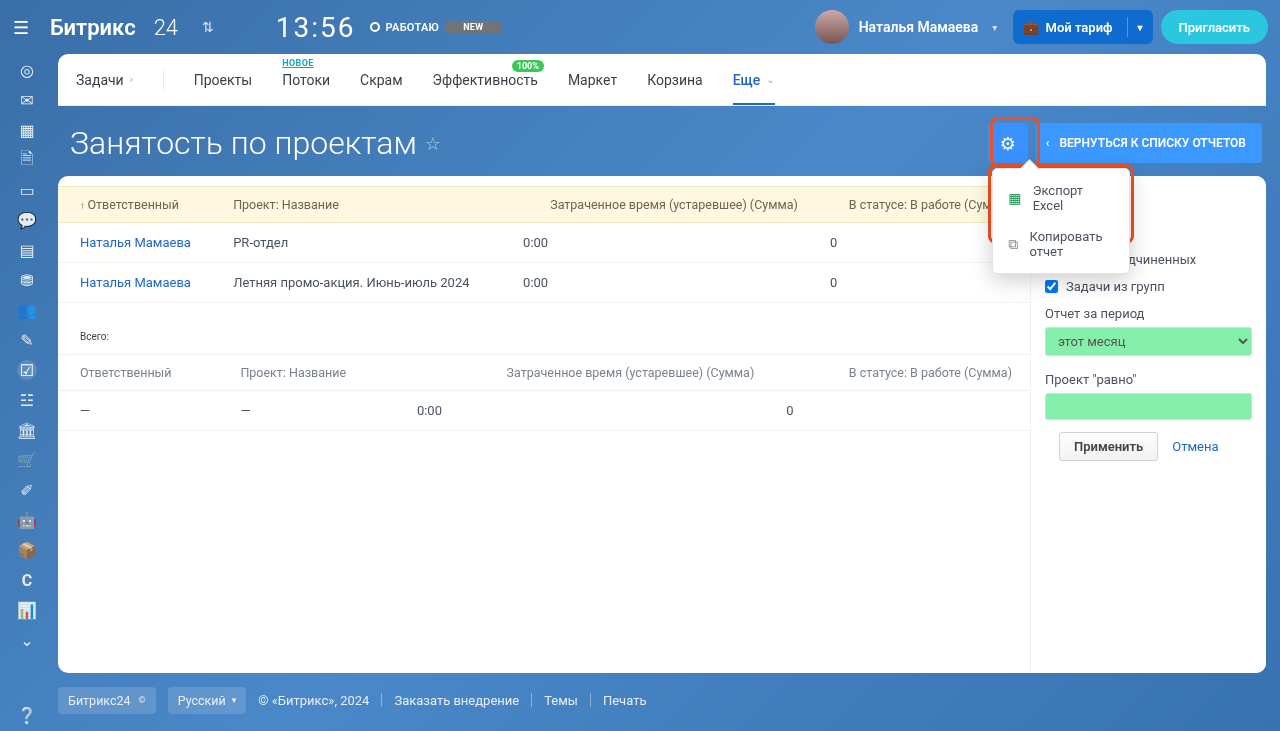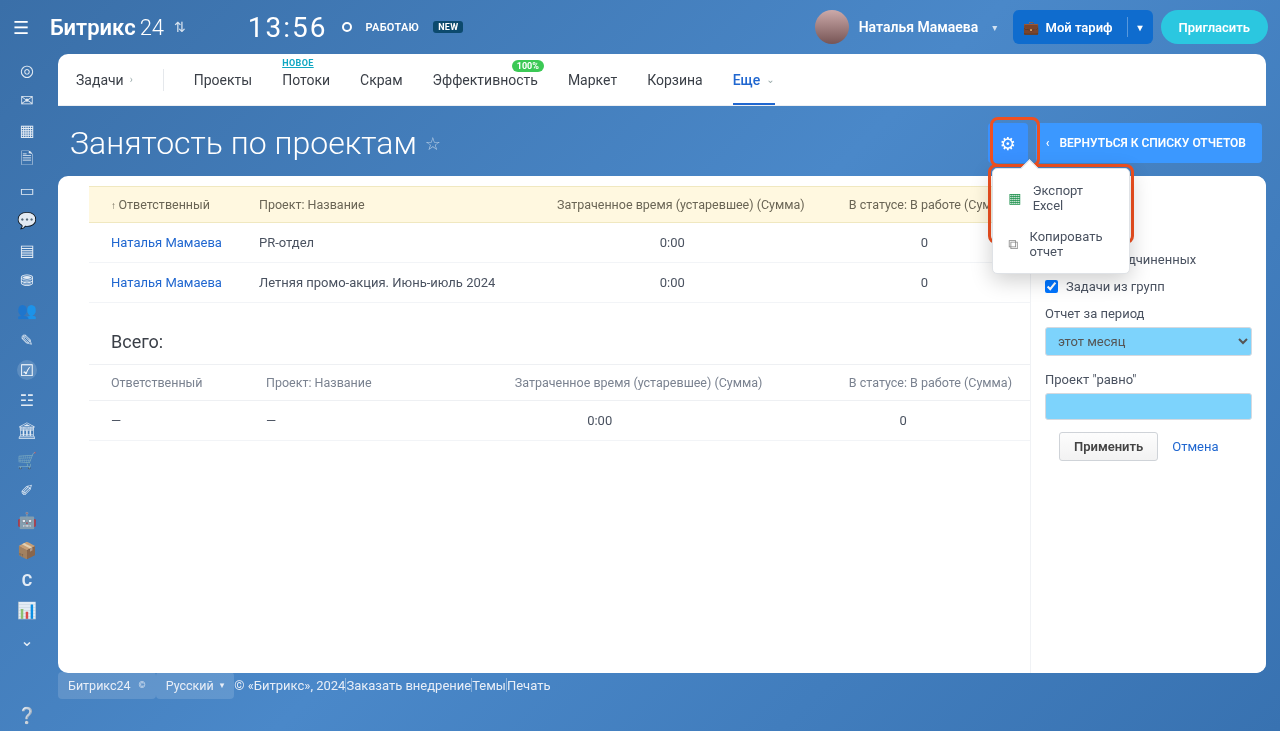--- a/index.html
+++ b/index.html
@@ -1,31 +1,31 @@
 <!DOCTYPE html>
 <html><head>
 <meta charset="utf-8">
 <style>
   * { margin: 0; padding: 0; box-sizing: border-box; font-family: -apple-system, BlinkMacSystemFont, "Segoe UI", Roboto, Arial, sans-serif; }
   body { width: 1280px; height: 731px; overflow: hidden; background: linear-gradient(135deg, #3a6fa8 0%, #4a88c9 50%, #3872b1 100%); position: relative; }
   
   
   .header { height: 54px; display: flex; align-items: center; padding: 0 12px 0 0; color: #fff; }
   .hamburger { width: 42px; text-align: center; font-size: 18px; cursor: pointer; }
-  .logo { font-size: 22px; font-weight: 300; padding: 0 32px 0 8px; display: flex; align-items: center; gap: 4px; }
+  .logo { font-size: 22px; font-weight: 300; padding: 0 32px 0 8px; display: flex; align-items: center; gap: 18px; }
   .logo b { font-weight: 600; }
   .logo-swap { font-size: 14px; opacity: .8; margin-left: 6px; cursor: pointer; }
   .search-box { flex: 0 0 320px; background: rgba(0,0,0,.25); border-radius: 18px; height: 34px; display: flex; align-items: center; padding: 0 14px; color: #aaa; }
   .search-box input { flex:1; background: transparent; border: none; color: #ddd; font-size: 13px; outline: none; }
   .search-box input::placeholder { color:#8fa0b5; }
   .search-btn { color:#9fb2c9; font-size:15px; cursor:pointer; }
   .clock { font-size: 28px; font-weight: 400; letter-spacing: 2px; margin-left: 30px; }
-  .status-chip { display: flex; align-items: center; gap: 14px; margin-left: 14px; font-size: 11px; font-weight: 600; letter-spacing: .3px; }
+  .status-chip { display: flex; align-items: center; gap: 6px; margin-left: 14px; font-size: 11px; font-weight: 600; letter-spacing: .3px; }
   .status-dot { width: 10px; height: 10px; border-radius: 50%; border: 2px solid #fff; }
-  .new-pill { background: #0c4a6e; color: #fff; font-size: 9px; padding: 1px 5px; border-radius: 3px; font-weight: 700; }
+  .new-pill { background: #737373; color: #fff; font-size: 9px; padding: 1px 18px; border-radius: 3px; font-weight: 700; }
   .spacer { flex: 1; }
   .avatar { width: 34px; height: 34px; border-radius: 50%; background: #d8a; background-size: cover; }
   .username { margin: 0 14px 0 10px; font-size: 14px; font-weight: 600; }
   .chev-d { opacity:.75; font-size:10px; margin-right:16px; }
   .tariff-btn { background: #0f6cce; border-radius: 6px; height: 34px; display: flex; align-items: center; padding: 0 10px; font-size: 13px; font-weight: 600; gap: 6px; cursor:pointer; }
   .tariff-sep { width:1px; height:20px; background:rgba(255,255,255,.3); margin:0 4px 0 8px; }
   .invite-btn { background: #2bc7e0; border-radius: 18px; height: 34px; padding: 0 18px; font-size: 13px; font-weight: 600; margin-left: 8px; display:flex; align-items:center; cursor:pointer; }
 
   
   .sidebar { position: absolute; left: 0; top: 54px; bottom: 0; width: 54px; display: flex; flex-direction: column; align-items: center; padding-top: 6px; gap: 10px; }
@@ -46,55 +46,55 @@
   
   .title-row { position:absolute; top:116px; left:58px; right:14px; height:54px; display:flex; align-items:center; padding:0 4px 0 12px; color:#fff; }
   .page-title { font-size:32px; font-weight:300;text-align:center; }
   .star { margin-left:8px; font-size:18px; opacity:.6; color:#fff; cursor:pointer; }
   .gear-btn { width:40px; height:40px; background:#3991ff; border-radius:4px; display:flex; align-items:center; justify-content:center; margin-left:auto; cursor:pointer; }
   .gear-highlight { position:absolute; background:transparent; border:3px solid #f05020; border-radius:8px; width:50px; height:50px; right:226px; top:1px; }
   .back-btn { background:#3b98ff; color:#fff; height:40px; border-radius:4px; padding:0 16px 0 10px; display:flex; align-items:center; gap:10px; font-size:12px; font-weight:600; margin-left:8px; cursor:pointer; }
   .back-btn .chev-l { font-size:12px; }
 
   
-  .content { position:absolute; top:176px; left:58px; right:14px; bottom:58px; background:#fff; border-radius:10px; display:flex;padding-left:31px; }
+  .content { position:absolute; top:176px; left:58px; right:14px; bottom:58px; background:#fff; border-radius:10px; display:flex; }
   .report { flex:1; padding:10px 0 0 0; overflow:auto; }
   
   table { width:100%; border-collapse:collapse; font-size:13px; }
   thead th { background:#fff8e0; border-top:1px solid #f0e8c0; border-bottom:1px solid #f0e8c0; text-align:left; color:#6a6555; font-weight:400; padding:10px 14px; font-size:12.5px; }
   thead th:first-child { padding-left:22px; }
   thead th.up::before { content:"↑ "; font-size:10px; }
   thead th.num { text-align:right; padding-right:18px; }
   tbody td { padding:12px 14px; border-bottom:1px solid #f2f4f7; color:#4a5260; }
   tbody td:first-child { padding-left:22px; }
-  tbody td.num { text-align:center; padding-right:18px; }
+  tbody td.num { text-align:left; padding-right:18px; }
   tbody a { color:#2067d0; text-decoration:none; }
   
-  .total-label { padding:28px 22px 12px; font-size:18px; color:#3a3f47; }
+  .total-label { padding:28px 22px 12px; font-size:10px; color:#3a3f47; }
   .total-table thead th { background:#fff; border-top:1px solid #eef0f3; border-bottom:1px solid #eef0f3; color:#7a8290; }
 
   
   .filter-panel { width:236px; padding:14px; background:#fff; border-left:1px solid #f0f2f5; border-top-right-radius:10px; border-bottom-right-radius:10px; font-size:13px; color:#4a5260; position:relative; padding-top:76px; }
   .filter-panel label { display:flex; align-items:center; gap:8px; margin-bottom:12px; font-size:13px; }
   .filter-panel .sec-label { font-size:13px; margin:4px 0 6px; }
-  .filter-panel select, .filter-panel input[type=text] { width:100%; border:1px solid #d5d9df; border-radius:3px; padding:5px 8px; font-size:13px; background:#7dd3fc; color:#555; margin-bottom:12px; }
+  .filter-panel select, .filter-panel input[type=text] { width:100%; border:1px solid #d5d9df; border-radius:3px; padding:5px 8px; font-size:13px; background:#86efac; color:#555; margin-bottom:12px; }
   .filter-panel .btn-row { display:flex; align-items:center; gap:14px; }
   .apply-btn { background:linear-gradient(#fdfdfd,#f2f2f2); border:1px solid #cfd3d8; border-radius:3px; padding:6px 14px; font-size:13px; font-weight:600; color:#444; cursor:pointer;margin-left:14px; }
   .cancel-link { color:#2067d0; font-size:13px; cursor:pointer; }
 
   
   .gear-popup { position:absolute; top:168px; right:150px; width:138px; background:#fff; border-radius:5px; box-shadow:0 6px 22px rgba(0,0,0,.2); padding:6px 0; border:1px solid #dfe2e6; z-index:5; }
   .gear-popup::before { content:""; position:absolute; top:-7px; left:30px; width:12px; height:12px; background:#fff; transform:rotate(45deg); border-left:1px solid #dfe2e6; border-top:1px solid #dfe2e6; }
   .gear-popup .item { display:flex; align-items:center; gap:10px; padding:8px 14px; font-size:13px; color:#4a5260; cursor:pointer; }
   .gear-popup .ic { width:16px; height:16px; display:flex; align-items:center; justify-content:center; font-size:14px; }
   .excel-ic { color:#1a8f4a; }
   .popup-highlight { position:absolute; top:164px; right:146px; width:146px; height:80px; border:3px solid #f05020; border-radius:8px; z-index:4; pointer-events:none; }
 
   
-  .footer { position:absolute; left:58px; right:14px; bottom:27px; height:38px; display:flex; align-items:center; font-size:13px; color:#e8eef7; }
+  .footer { position:absolute; left:58px; right:14px; bottom:12px; height:38px; display:flex; align-items:center; gap:12px; font-size:13px; color:#e8eef7; }
   .footer .chip { background:rgba(255,255,255,.14); border-radius:4px; padding:6px 10px; display:flex; align-items:center; gap:6px; font-size:12.5px; cursor:pointer; }
   .footer .chip .sup { font-size:9px; opacity:.9; margin-left:2px; }
   .footer .sep { width:1px; height:14px; background:rgba(255,255,255,.35); }
   .footer a { color:#e8eef7; text-decoration:none; cursor:pointer; }
 </style>
 </head>
 <body>
 
 <div class="header">
   <div class="hamburger">☰</div>

